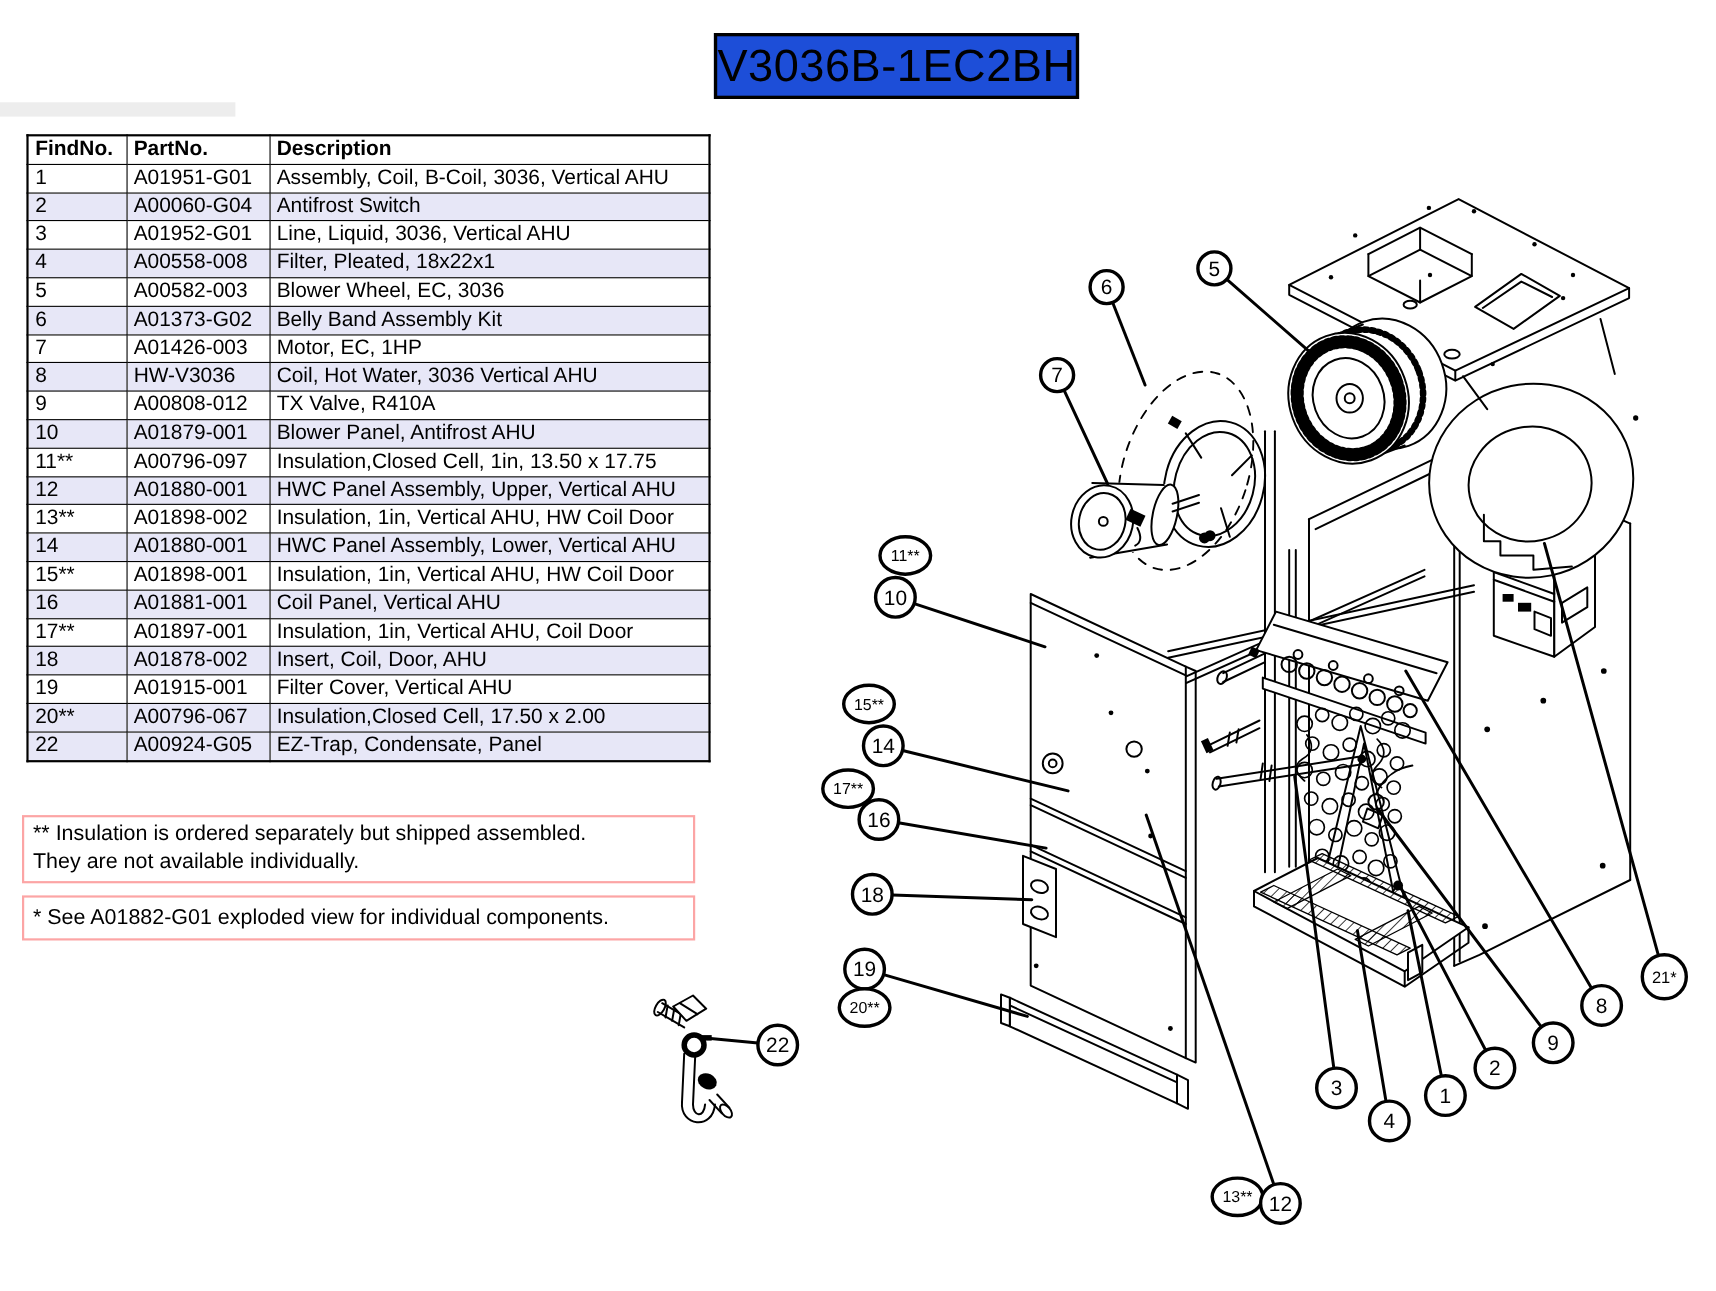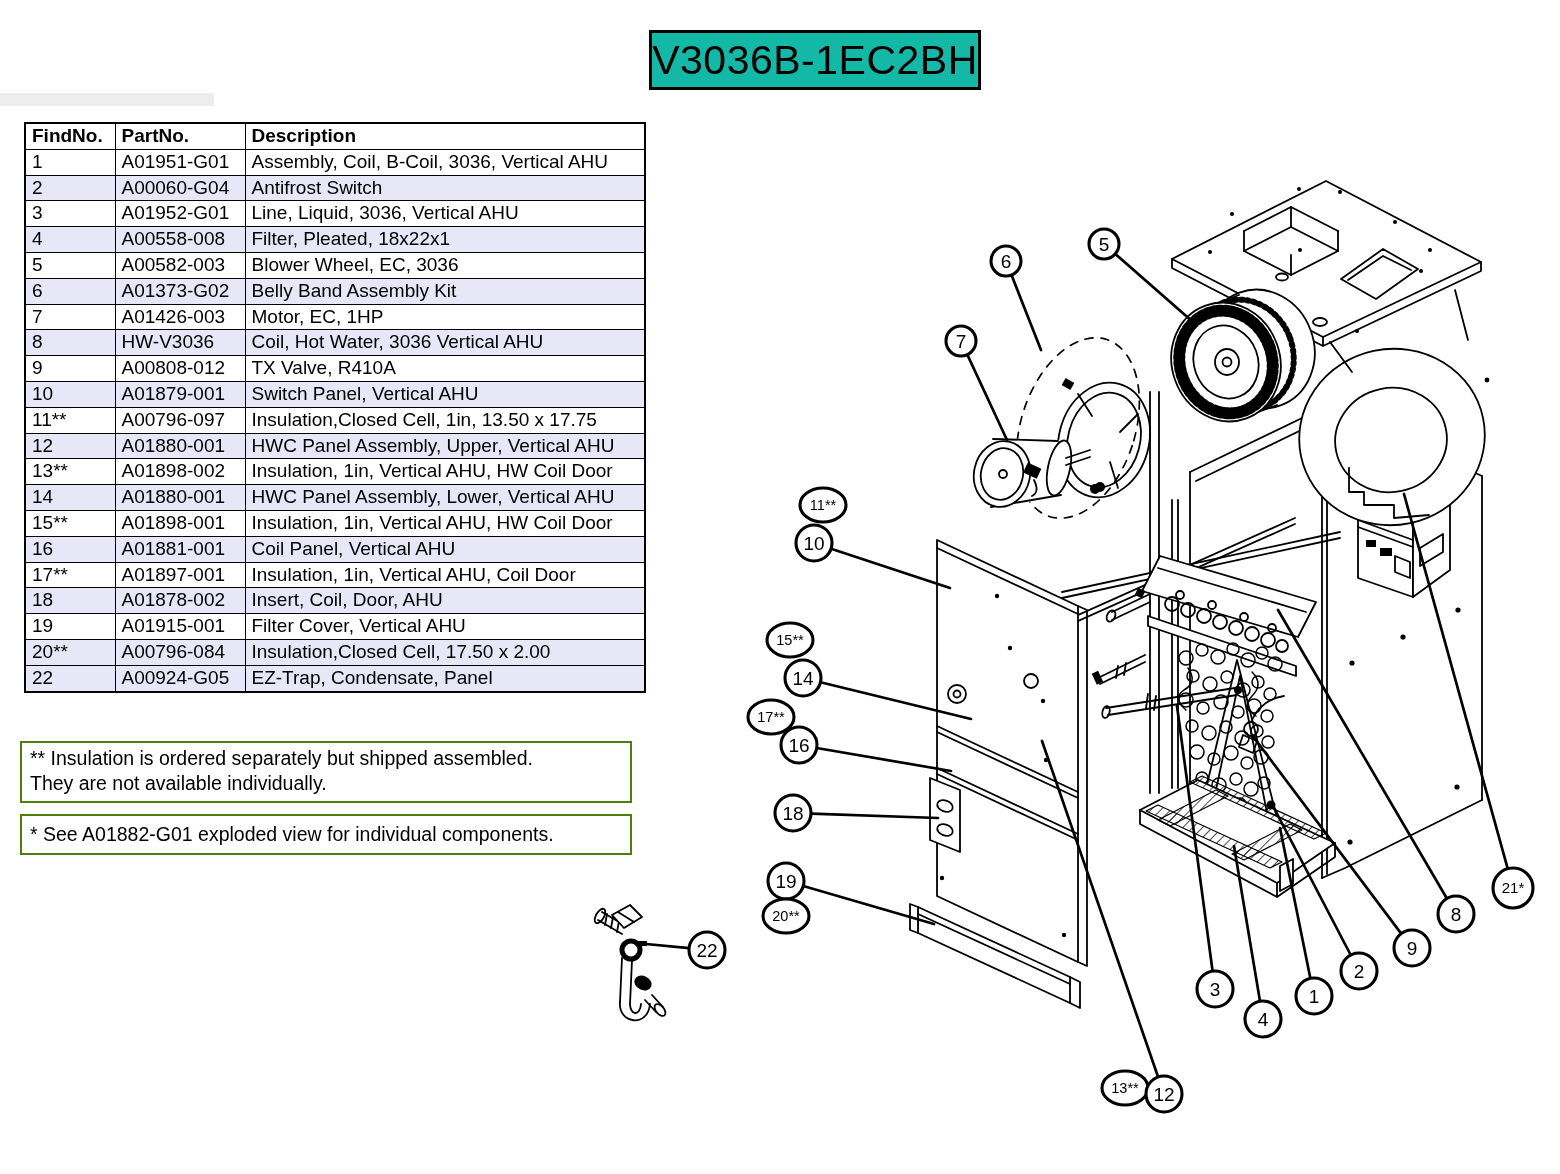--- a/index.html
+++ b/index.html
@@ -1,26 +1,26 @@
 <!DOCTYPE html>
 <html><head>
 <meta charset="utf-8">
 <style>
   html,body{margin:0;padding:0;background:#fff;}
   .page{position:relative;width:1560px;height:1174px;background:#fff;overflow:hidden;
         font-family:"Liberation Sans",sans-serif;color:#000;}
   .artifact{position:absolute;left:0;top:93px;width:214px;height:13px;background:#ededed;}
   .title-box{position:absolute;left:649px;top:30px;width:326px;height:54px;border:3px solid #000;
-             display:flex;align-items:center;justify-content:center;font-size:41px;letter-spacing:.5px;background:#14b8a6;}
+             display:flex;align-items:center;justify-content:center;font-size:41px;letter-spacing:.5px;background:#1d4ed8;}
   table.parts{position:absolute;left:24px;top:122px;border-collapse:collapse;table-layout:fixed;background:#fff;border:2px solid #000;}
   table.parts th,table.parts td{border:1.5px solid #000;font-size:19px;padding:0 6px;height:24.8px;
              white-space:nowrap;overflow:hidden;text-align:left;font-weight:400;line-height:1.1;}
   table.parts th{font-weight:700;}
   table.parts tr.alt{background:#e7e7f7;}
-  .note{position:absolute;left:20px;width:592px;border:2px solid #4d7c0f;background:#fff;
+  .note{position:absolute;left:20px;width:592px;border:2px solid #fca5a5;background:#fff;
         font-size:19.5px;padding:3px 8px;line-height:25px;}
   #note1{top:741px;height:52px;}
   #note2{top:814px;height:31px;line-height:31px;}
   svg.diagram{position:absolute;left:0;top:0;pointer-events:none;}
 </style>
 </head>
 <body>
 
 <div class="page">
 
@@ -85,21 +85,21 @@
           <td>Coil, Hot Water, 3036 Vertical AHU</td>
         </tr>
         <tr>
           <td>9</td>
           <td>A00808-012</td>
           <td>TX Valve, R410A</td>
         </tr>
         <tr class="alt">
           <td>10</td>
           <td>A01879-001</td>
-          <td>Switch Panel, Vertical AHU</td>
+          <td>Blower Panel, Antifrost AHU</td>
         </tr>
         <tr>
           <td>11**</td>
           <td>A00796-097</td>
           <td>Insulation,Closed Cell, 1in, 13.50 x 17.75</td>
         </tr>
         <tr class="alt">
           <td>12</td>
           <td>A01880-001</td>
           <td>HWC Panel Assembly, Upper, Vertical AHU</td>
@@ -134,21 +134,21 @@
           <td>A01878-002</td>
           <td>Insert, Coil, Door, AHU</td>
         </tr>
         <tr>
           <td>19</td>
           <td>A01915-001</td>
           <td>Filter Cover, Vertical AHU</td>
         </tr>
         <tr class="alt">
           <td>20**</td>
-          <td>A00796-084</td>
+          <td>A00796-067</td>
           <td>Insulation,Closed Cell, 17.50 x 2.00</td>
         </tr>
         <tr class="alt">
           <td>22</td>
           <td>A00924-G05</td>
           <td>EZ-Trap, Condensate, Panel</td>
         </tr>
       </tbody>
   </table>
 

